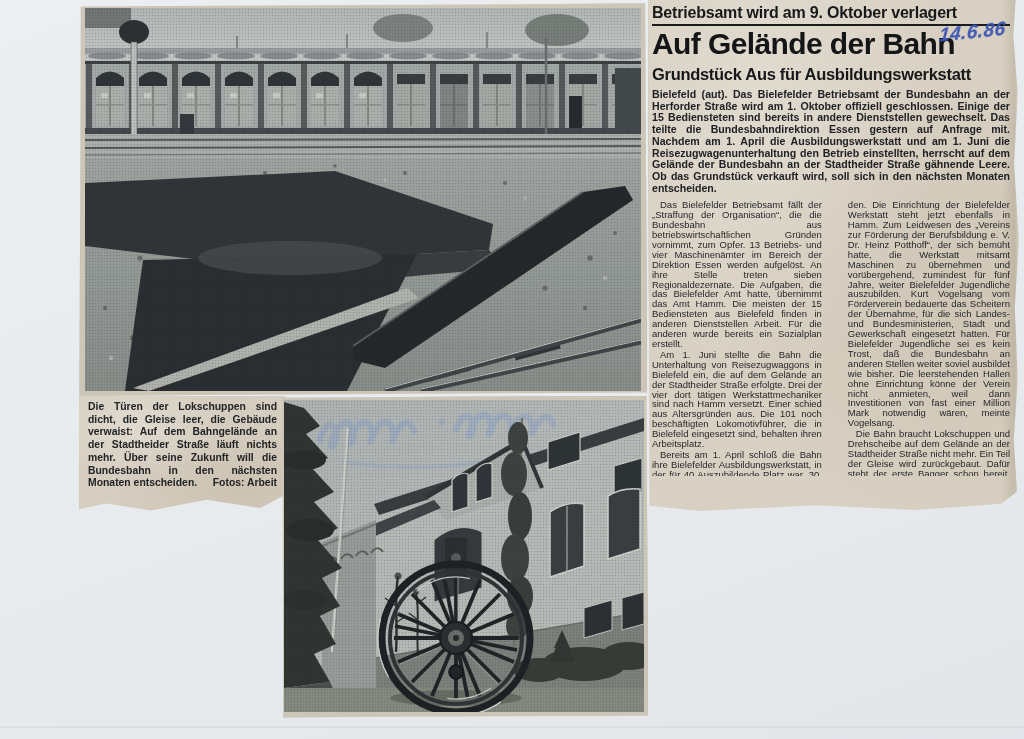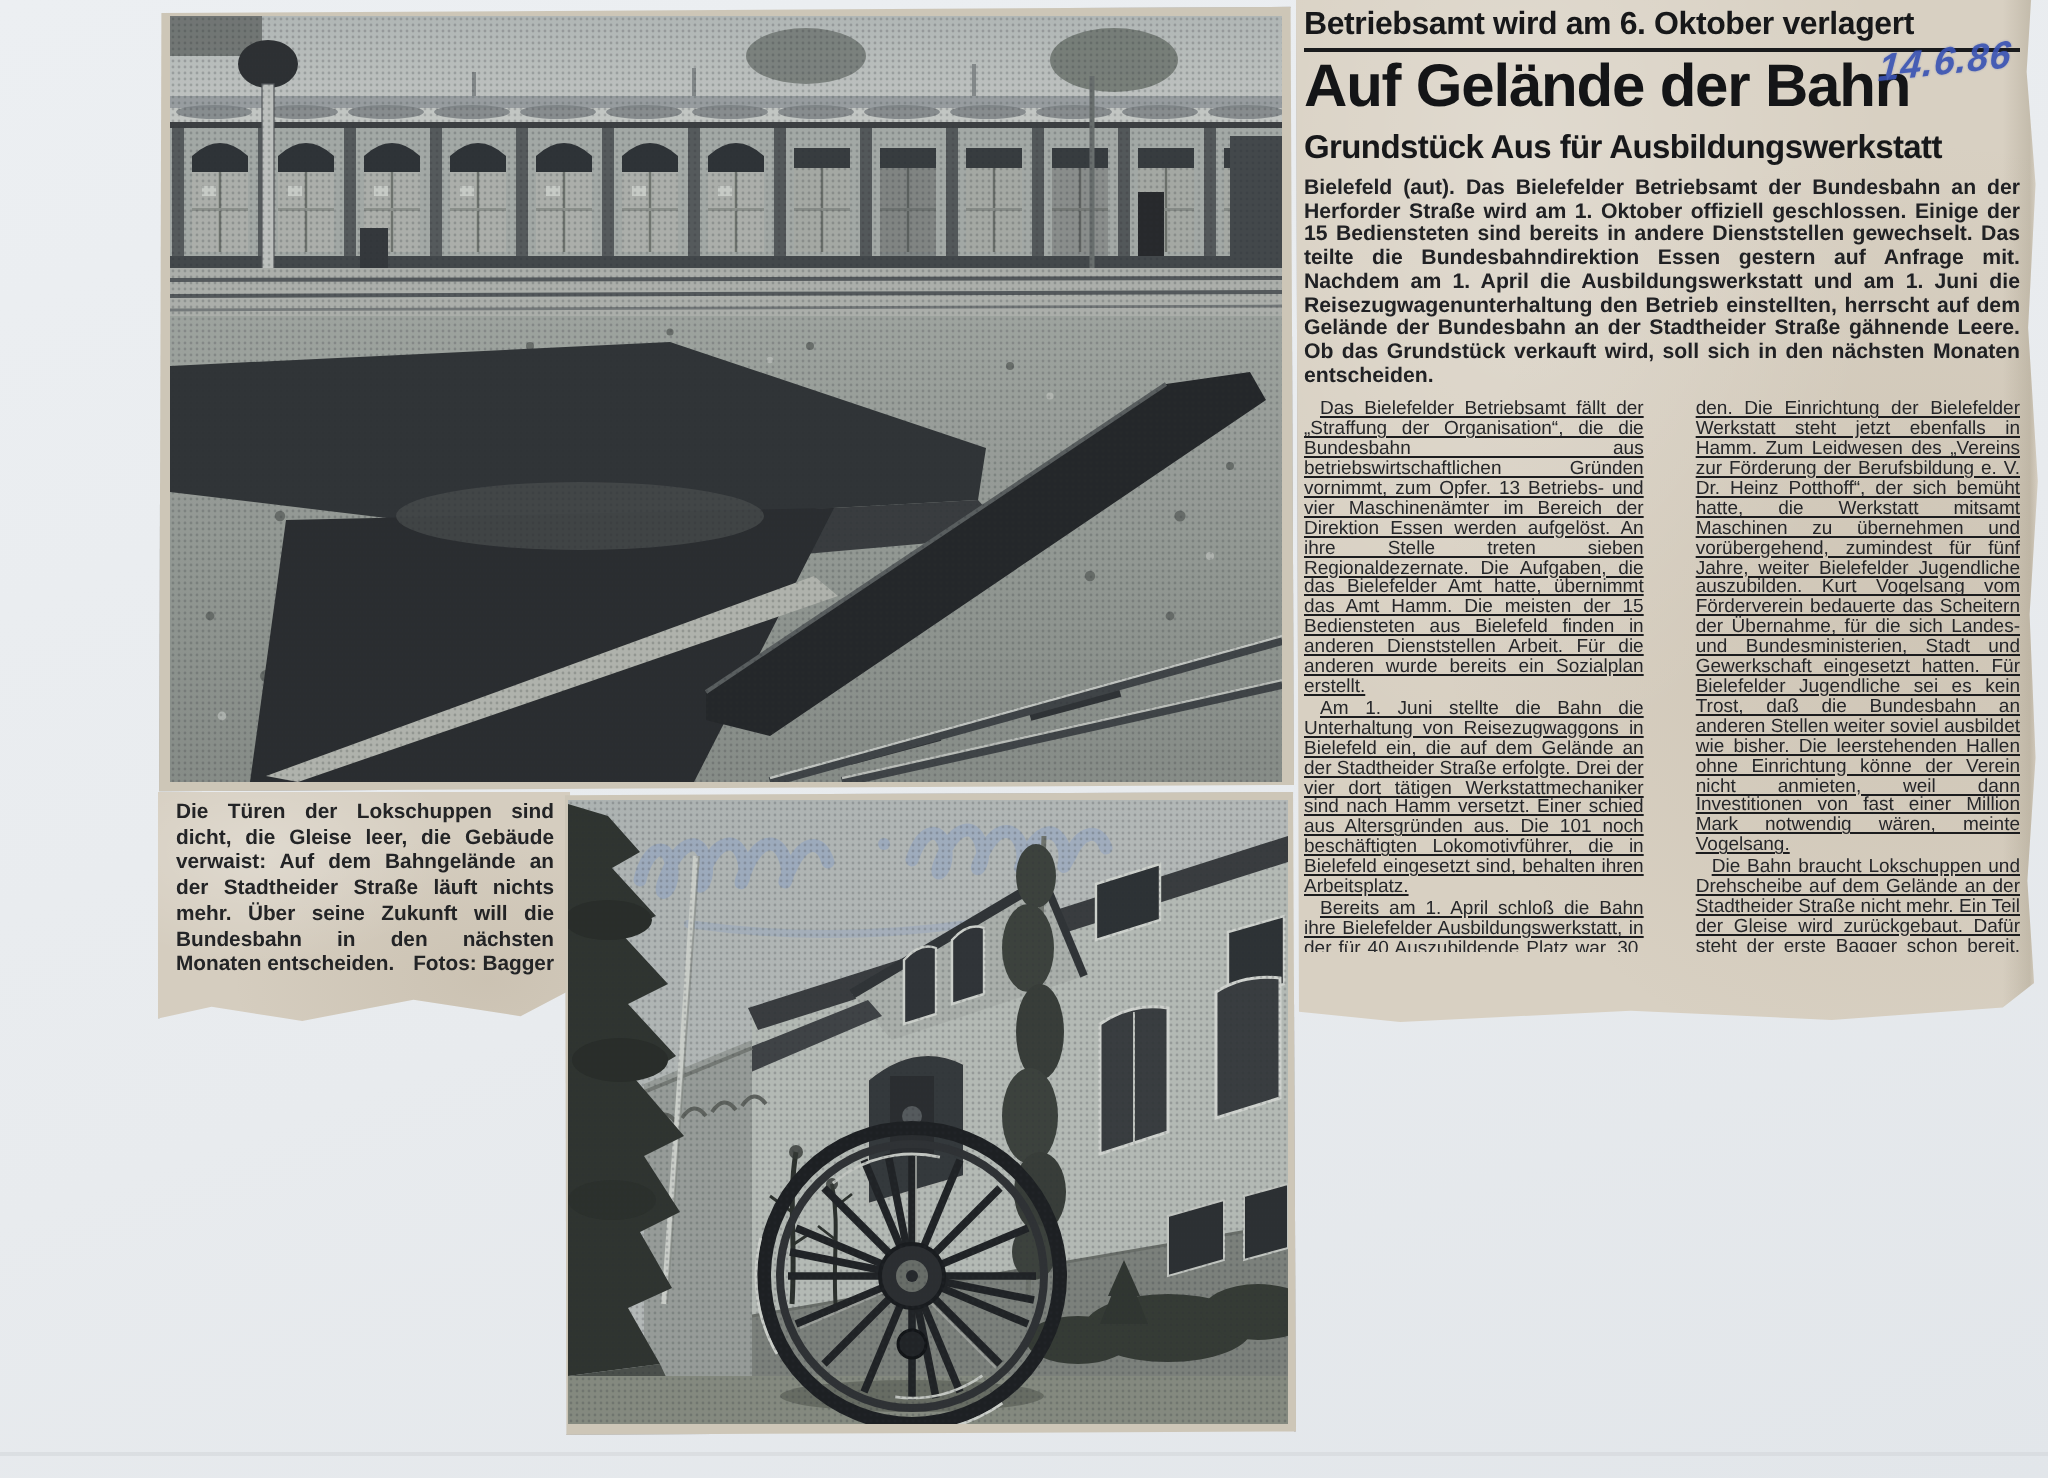--- a/index.html
+++ b/index.html
@@ -49,21 +49,21 @@
   .kicker{
     font-size:16px;font-weight:800;letter-spacing:-.2px;color:#17181a;
     border-bottom:2.5px solid #1a1b1d;padding-bottom:2px;margin-bottom:2px;
   }
   .headline{font-size:30px;line-height:32px;font-weight:800;letter-spacing:-.6px;color:#141517;}
   .subhead{font-size:16.5px;font-weight:800;letter-spacing:-.3px;margin-top:5px;color:#17181a;}
   .lead{
     margin-top:5px;font-size:10.6px;font-weight:700;line-height:11.7px;
     text-align:justify;hyphens:auto;color:#202124;
   }
-  .cols{display:flex;gap:10px;margin-top:6px;height:276px;overflow:hidden;text-decoration:underline;}
+  .cols{display:flex;gap:10px;margin-top:6px;height:276px;overflow:hidden;}
   .col{font-size:9.5px;line-height:9.9px;text-align:justify;hyphens:auto;color:#26272a;}
   .col1{width:177px;}.col2{width:169px;margin-left:16px;}
   .col p{margin:0 0 1px 0;}
   .col p.indent{text-indent:8px;}
   .date-note{
     position:absolute;left:291px;top:21px;transform:rotate(-6deg) skewX(-10deg);
     font-size:19px;font-weight:700;font-style:italic;color:#3a53b4;opacity:.92;
     letter-spacing:.5px;text-shadow:0 0 1px rgba(58,83,180,.5);
   }
   .scan-edge{position:absolute;left:0;top:726px;width:1024px;height:2px;background:#d3d7db;opacity:.6;}
@@ -221,21 +221,21 @@
     </g>
 
     <rect x="0" y="0" width="556" height="383" fill="url(#ht1)"></rect>
     <rect x="0" y="0" width="556" height="383" fill="#46586a" opacity=".05"></rect>
   </svg>
 </div>
 
 <div class="clip" id="caption-clip">
   <div class="caption-text">
     <span>Die Türen der Lokschuppen sind dicht, die Gleise leer, die Gebäude verwaist: Auf dem Bahngelände an der Stadtheider Straße läuft nichts mehr. Über seine Zukunft will die Bundesbahn in den nächsten Monaten entscheiden. </span>
-    <span class="caption-credit">Fotos: Bagger</span>
+    <span class="caption-credit">Fotos: Arbeit</span>
   </div>
 </div>
 
 <div class="clip" id="photo2-clip">
   <svg width="360" height="312" viewBox="0 0 360 312" role="img" aria-label="Gebäude der ehemaligen Ausbildungswerkstatt mit großem Lokomotiv-Speichenrad davor">
     <defs>
       <linearGradient id="sky2" x1="0" y1="0" x2="1" y2="1">
         <stop offset="0" stop-color="#b2b8b6"></stop>
           <stop offset="1" stop-color="#c0c4c2"></stop>
       </linearGradient>
@@ -362,21 +362,21 @@
       <circle cx="0" cy="0" r="3" fill="#23262a"></circle>
       <circle cx="0" cy="34" r="7" fill="#1f2224" stroke="#0f1214" stroke-width="1.5"></circle>
     </g>
 
     <rect x="0" y="0" width="360" height="312" fill="url(#ht2)"></rect>
     <rect x="0" y="0" width="360" height="312" fill="#46586a" opacity=".05"></rect>
   </svg>
 </div>
 
 <div class="clip" id="article-clip">
-  <div class="kicker">Betriebsamt wird am 6. Oktober verlagert</div>
+  <div class="kicker">Betriebsamt wird am 9. Oktober verlagert</div>
   <div class="headline">
     <div>Auf Gelände der Bahn</div>
   </div>
   <div class="subhead">Grundstück Aus für Ausbildungswerkstatt</div>
   <div class="lead">Bielefeld (aut). Das Bielefelder Betriebsamt der Bundesbahn an der Herforder Straße wird am 1. Oktober offiziell geschlossen. Einige der 15 Bediensteten sind bereits in andere Dienststellen gewechselt. Das teilte die Bundesbahndirektion Essen gestern auf Anfrage mit. Nachdem am 1. April die Ausbildungswerkstatt und am 1. Juni die Reisezugwagenunterhaltung den Betrieb einstellten, herrscht auf dem Gelände der Bundesbahn an der Stadtheider Straße gähnende Leere. Ob das Grundstück verkauft wird, soll sich in den nächsten Monaten entscheiden.</div>
   <div class="cols">
     <div class="col col1">
       <p class="indent">Das Bielefelder Betriebsamt fällt der „Straffung der Organisation“, die die Bundesbahn aus betriebswirtschaftlichen Gründen vornimmt, zum Opfer. 13 Betriebs- und vier Maschinenämter im Bereich der Direktion Essen werden aufgelöst. An ihre Stelle treten sieben Regionaldezernate. Die Aufgaben, die das Bielefelder Amt hatte, übernimmt das Amt Hamm. Die meisten der 15 Bediensteten aus Bielefeld finden in anderen Dienststellen Arbeit. Für die anderen wurde bereits ein Sozialplan erstellt.</p>
       <p class="indent">Am 1. Juni stellte die Bahn die Unterhaltung von Reisezugwaggons in Bielefeld ein, die auf dem Gelände an der Stadtheider Straße erfolgte. Drei der vier dort tätigen Werkstattmechaniker sind nach Hamm versetzt. Einer schied aus Altersgründen aus. Die 101 noch beschäftigten Lokomotivführer, die in Bielefeld eingesetzt sind, behalten ihren Arbeitsplatz.</p>
       <p class="indent">Bereits am 1. April schloß die Bahn ihre Bielefelder Ausbildungswerkstatt, in der für 40 Auszubildende Platz war. 30, die noch im April lernten, fahren jetzt mit drei Ausbildern nach Hamm, wo insgesamt 170 Jugendliche ausgebildet wer-</p>

